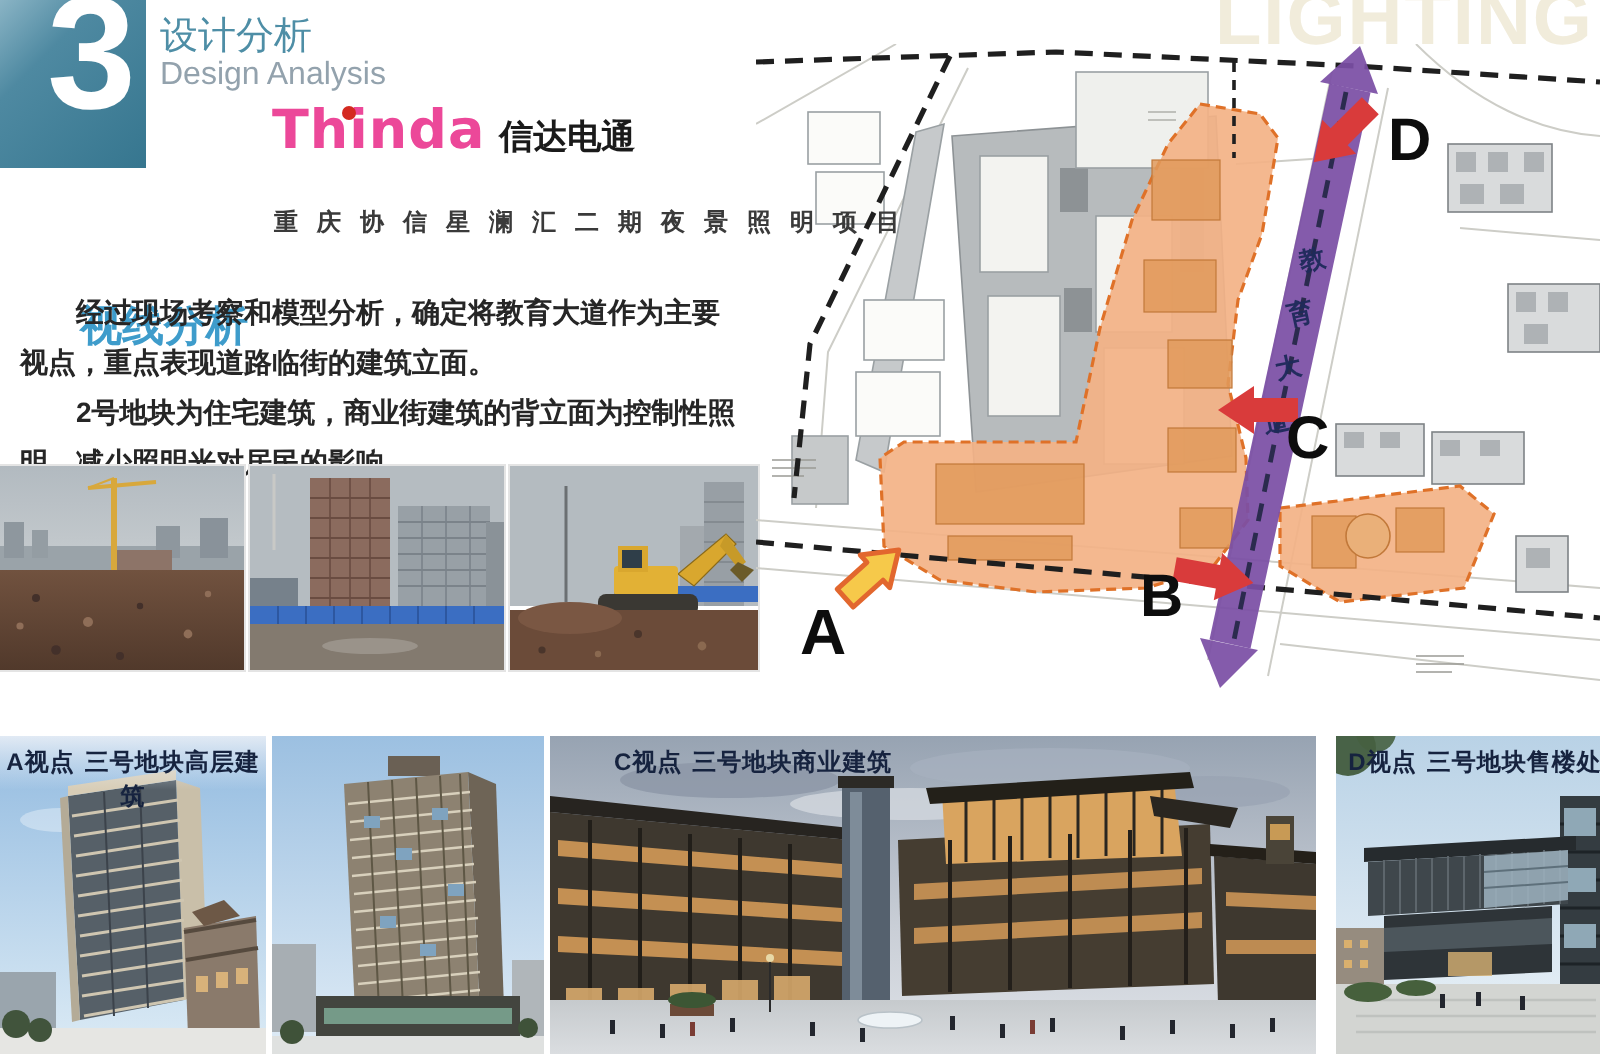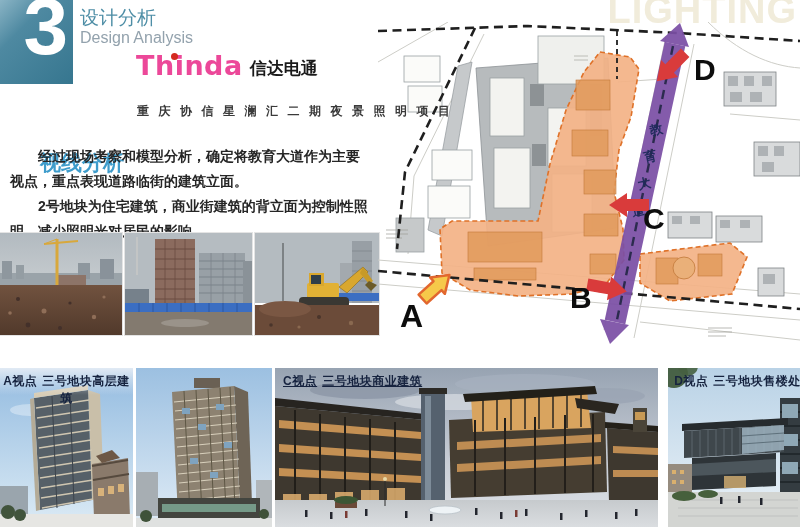--- a/index.html
+++ b/index.html
@@ -30,21 +30,21 @@
     color:#262626;line-height:25px;}
   .paras p{margin:0;text-indent:2em;}
   
   .site-photo{position:absolute;top:233px;height:102px;box-shadow:0 0 0 1px #e4e4e4;}
   .vp{position:absolute;top:368px;height:159px;overflow:hidden;}
   .vp svg{display:block;}
   .vp-label{position:absolute;left:0;top:0;width:100%;padding-top:5px;text-align:center;
     font-size:12px;font-weight:bold;color:#16233f;letter-spacing:.5px;}
   .vp-label.bar{background:linear-gradient(180deg,rgba(232,238,246,.92),rgba(232,238,246,0));
     height:22px;}
-  .vp-label.left{text-align:left;padding-left:8px;text-decoration:underline;}
+  .vp-label.left{text-align:left;padding-left:32px;}
   .vp-label .pt{font-weight:800;margin-right:5px;}
   .map{position:absolute;left:378px;top:22px;z-index:2;}
 </style>
 </head>
 <body>
 
 <div class="stage">
 
   <div class="watermark">LIGHTING</div>
 

